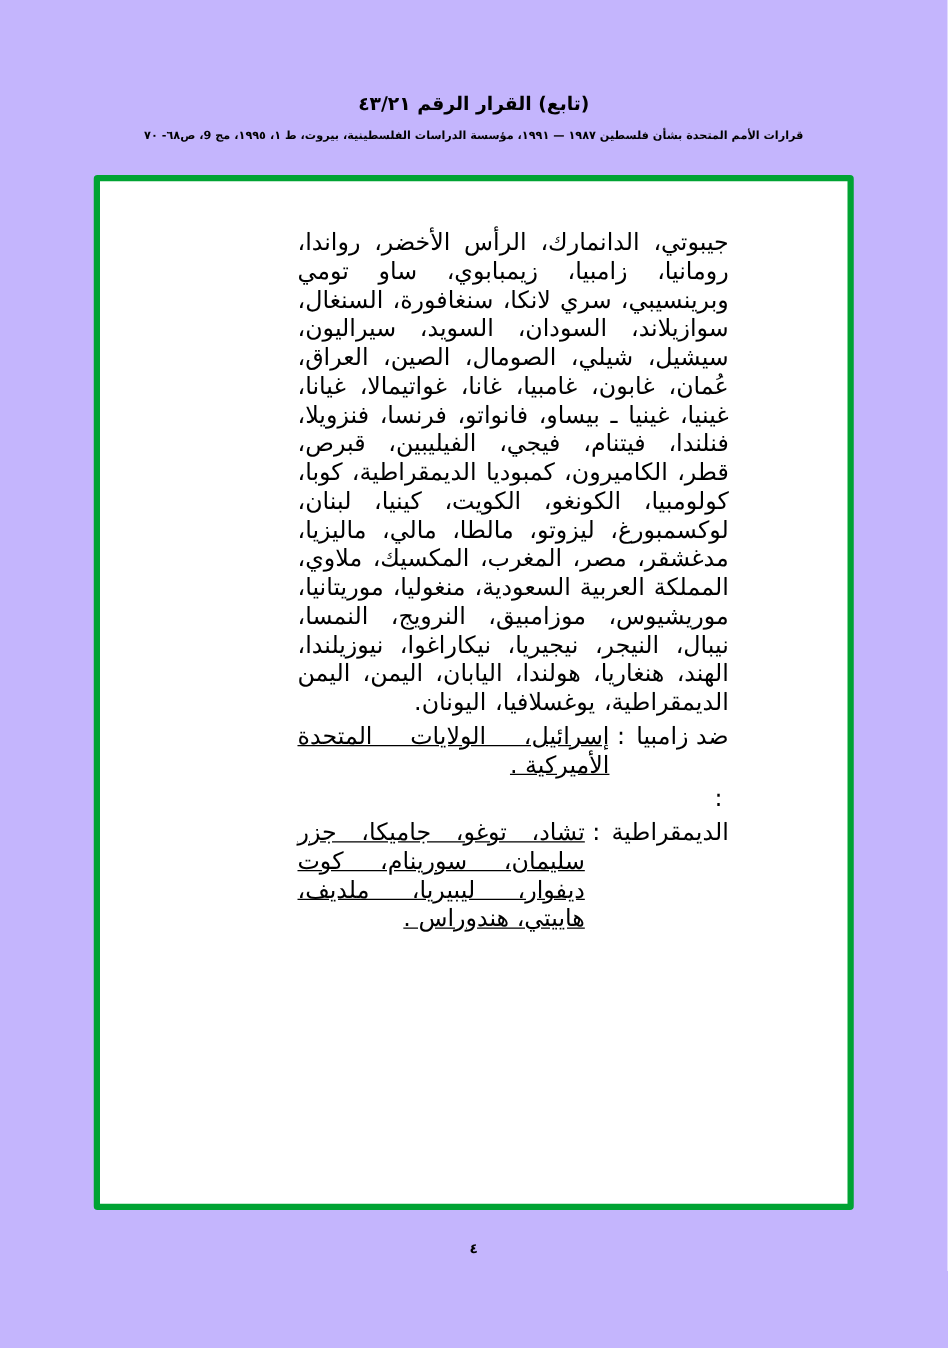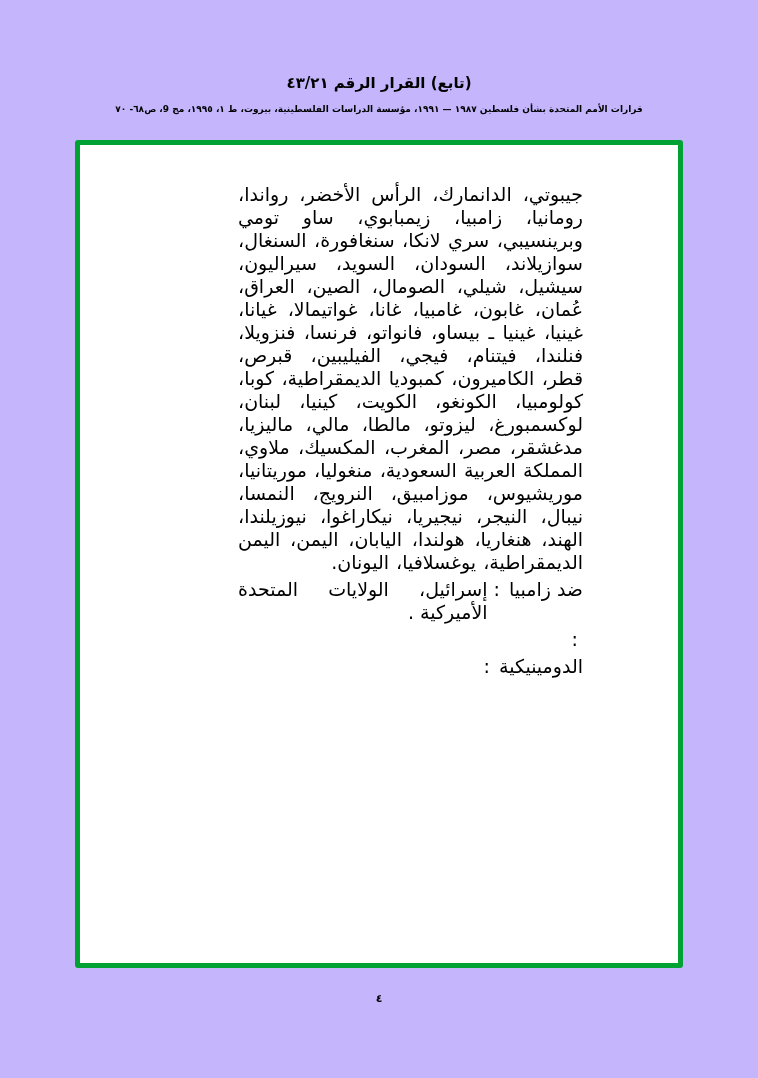--- a/index.html
+++ b/index.html
@@ -83,20 +83,21 @@
     padding-left: 4px;
   }
   .vote-colon {
     flex: 0 0 auto;
     padding: 0 5px 0 6px;
   }
   .vote-value {
     flex: 1 1 auto;
     text-align: justify;
     text-align-last: right;
+    text-decoration: underline;
   }
   .page-number {
     position: absolute;
     top: 992px;
     left: 0;
     right: 0;
     text-align: center;
     font-size: 11px;
     font-weight: bold;
   }
@@ -119,21 +120,22 @@
       <div class="vote-label">ضد زامبيا</div>
       <div class="vote-colon">:</div>
       <div class="vote-value">إسرائيل، الولايات المتحدة الأميركية .</div>
     </div>
 
     <div class="vote-row">
       <div class="vote-colon">:</div>
     </div>
 
     <div class="vote-row">
-      <div class="vote-label">الدومينيكية</div>
+      <div class="vote-label">الديمقراطية</div>
       <div class="vote-colon">:</div>
+      <div class="vote-value">تشاد، توغو، جاميكا، جزر سليمان، سورينام، كوت ديفوار، ليبيريا، ملديف، هاييتي، هندوراس .</div>
     </div>
 
   </div>
 
   <div class="page-number">٤</div>
 
 </div>
 
 </body></html>

